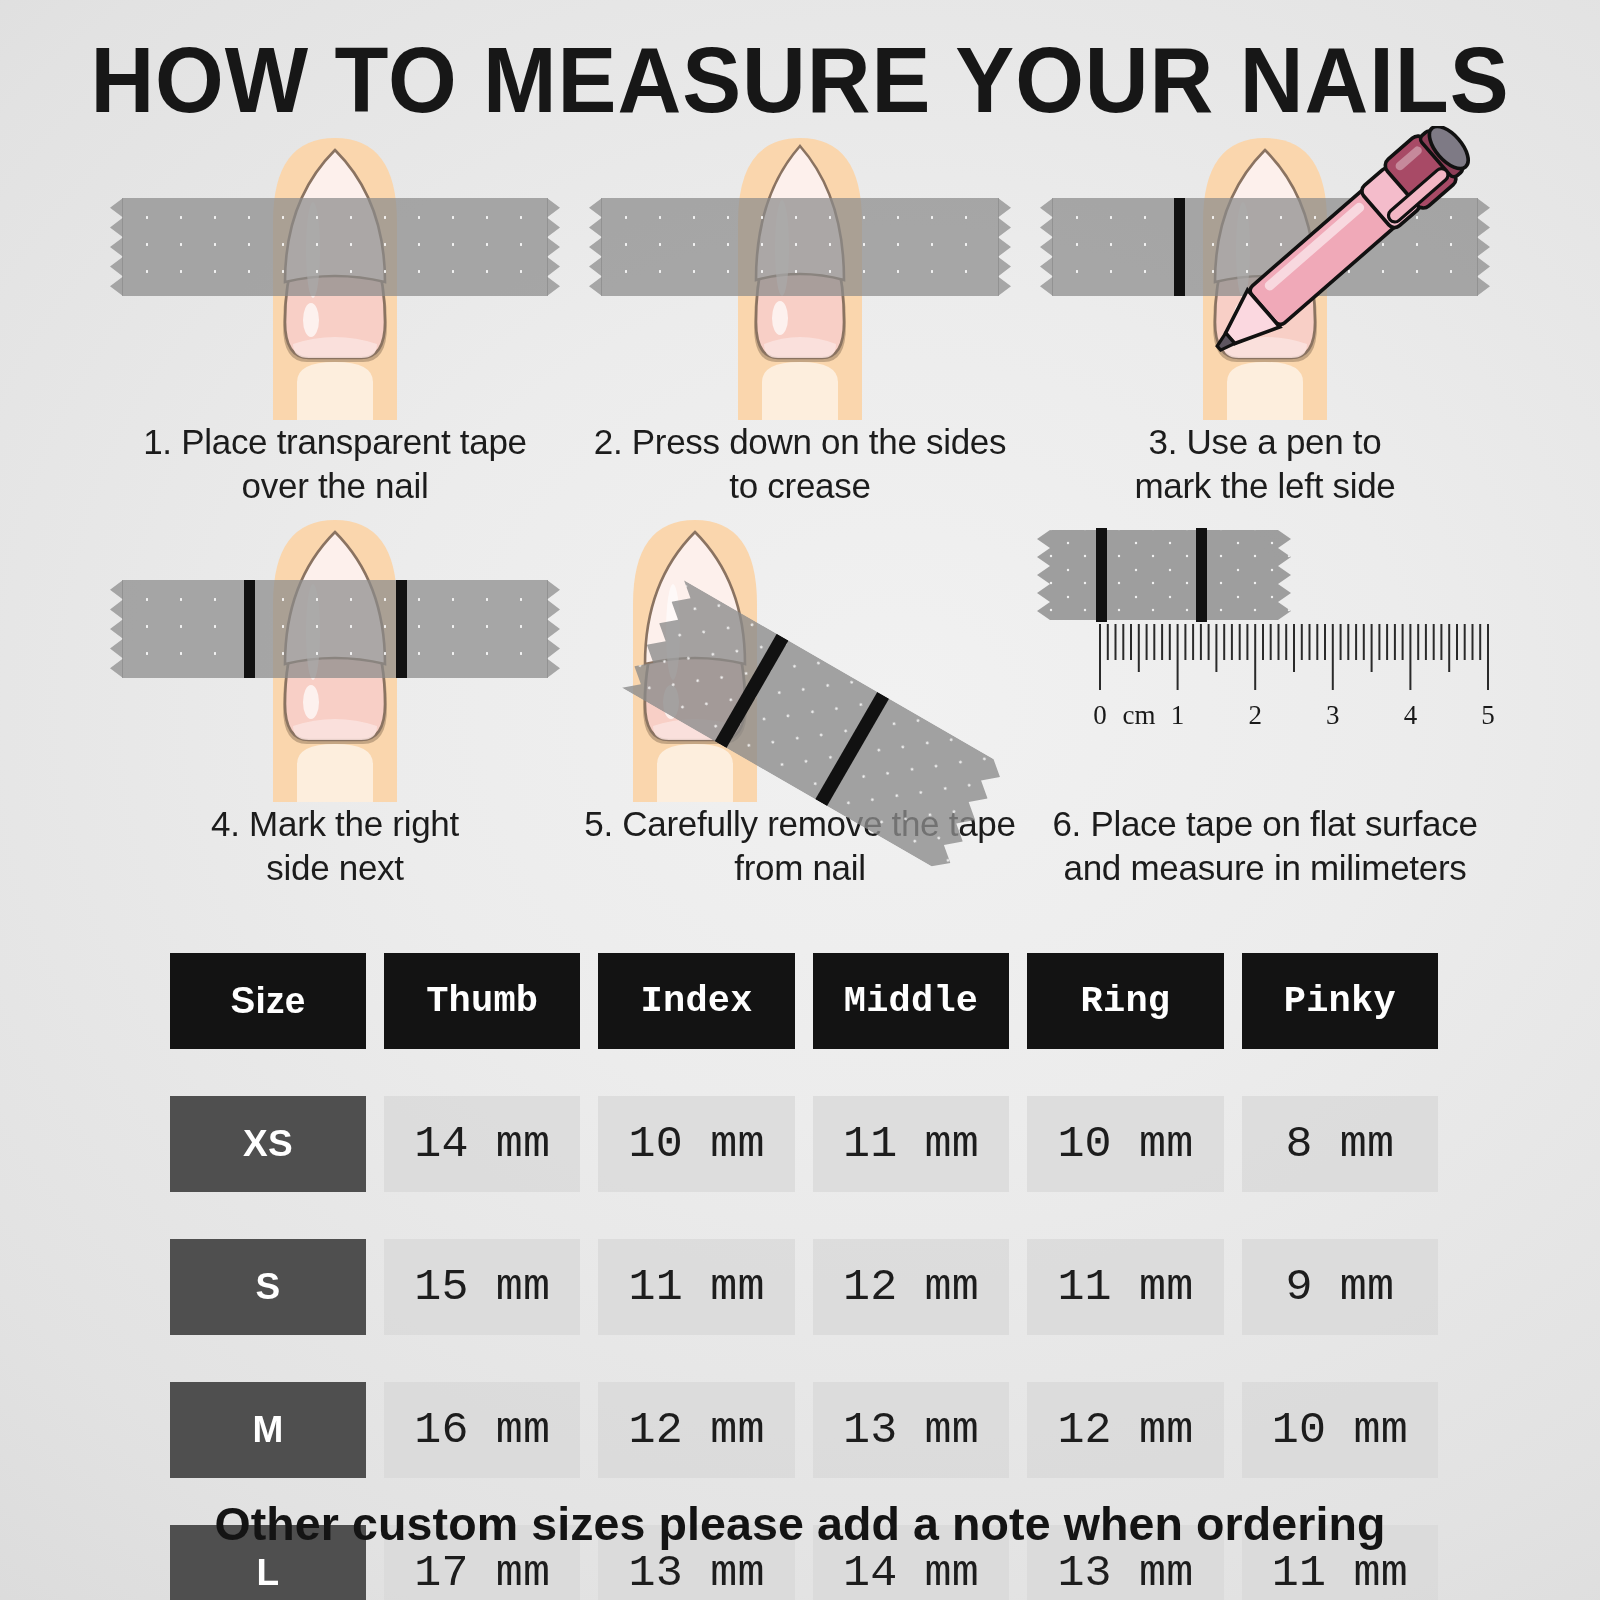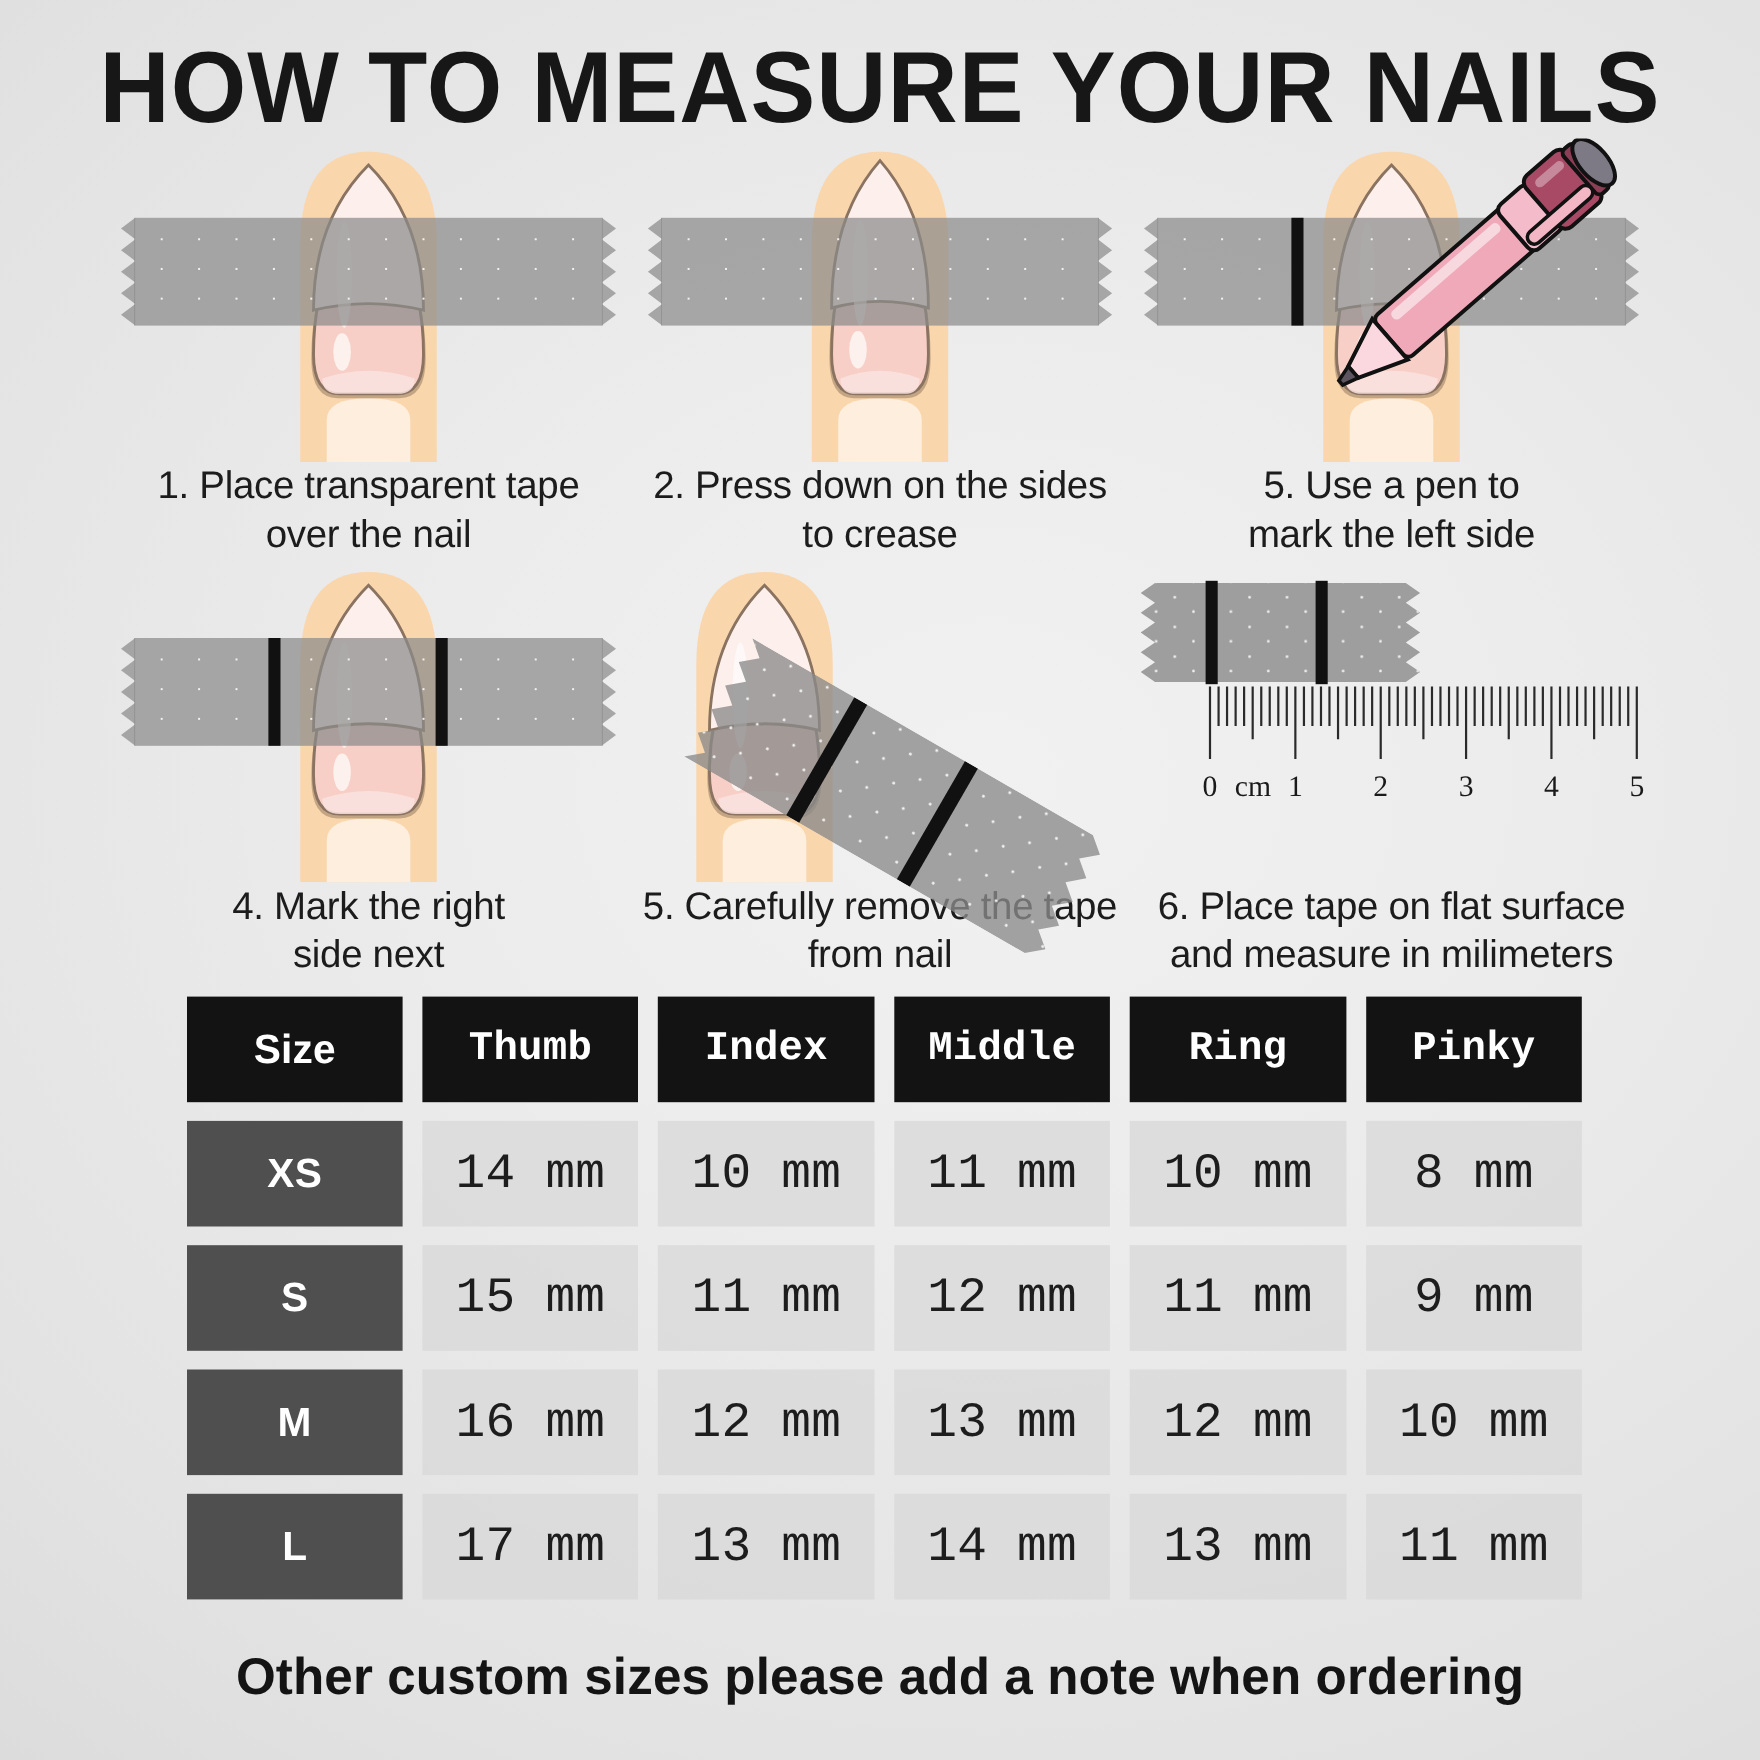--- a/index.html
+++ b/index.html
@@ -124,20 +124,21 @@
   #table {
     position: absolute;
     left: 170px;
     top: 906px;
     width: 1268px;
   }
   .trow {
     display: flex;
     gap: 18px;
     margin-bottom: 17px;
+    margin-top: 47px;
   }
   .cell {
     height: 96px;
     display: flex;
     align-items: center;
     justify-content: center;
     font-family: "Liberation Sans Narrow", "Liberation Sans", sans-serif;
   }
   .cell.first { width: 196px; flex: none; }
   .cell.col   { flex: 1; font-family: Liberation Mono, monospace; }
@@ -277,21 +278,21 @@
           <ellipse cx="286" cy="109" rx="12" ry="24" fill="#7e7a85" stroke="#111" stroke-width="3.4"></ellipse>
           <path d="M56 86 L14 103 L14 116 L56 132 Z" fill="#fbd8e0" stroke="#111" stroke-width="3.4"></path>
           <path d="M14 103 L0 107 L0 112 L14 116 Z" fill="#5d5560" stroke="#111" stroke-width="3"></path>
           <rect x="70" y="92" width="120" height="9" rx="4" fill="#ffffff" opacity="0.55"></rect>
           <rect x="236" y="88" width="30" height="8" rx="4" fill="#ffffff" opacity="0.35"></rect>
           <rect x="200" y="118" width="70" height="12" rx="6" fill="#f3b6c4" stroke="#111" stroke-width="3"></rect>
         </g>
       </svg>
     </div>
     <div class="caption">
-      <div>5. Use a pen to</div>
+      <div>3. Use a pen to</div>
       <div>mark the left side</div>
     </div>
   </div>
 
   <div class="step" style="left:100px; top:512px;">
     <div class="art">
       <svg class="finger" viewBox="0 0 180 290">
         <path d="M28 290 L28 92 Q28 8 90 8 Q152 8 152 92 L152 290 Z" fill="#fad6ad"></path>
         <path d="M52 290 L52 252 Q52 232 90 232 Q128 232 128 252 L128 290 Z" fill="#fdeedd"></path>
         <path d="M38 196 Q38 110 90 56 Q142 110 142 196 Q142 232 118 232 L62 232 Q38 232 38 196 Z" fill="#c4a583"></path>

